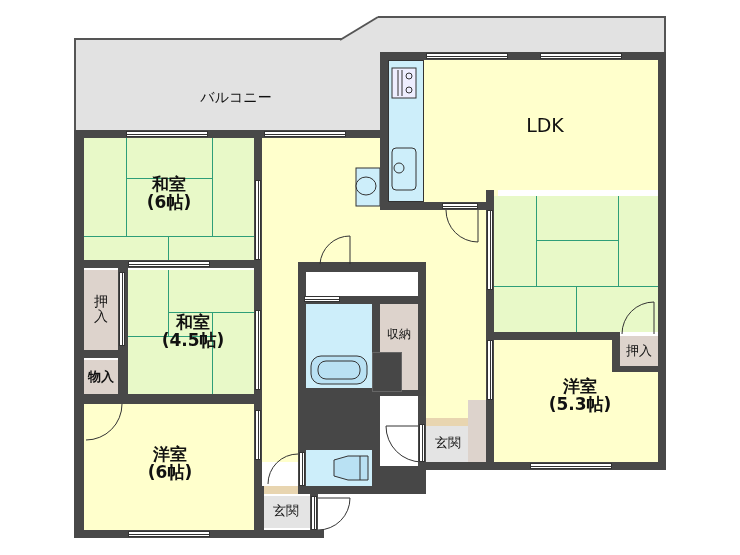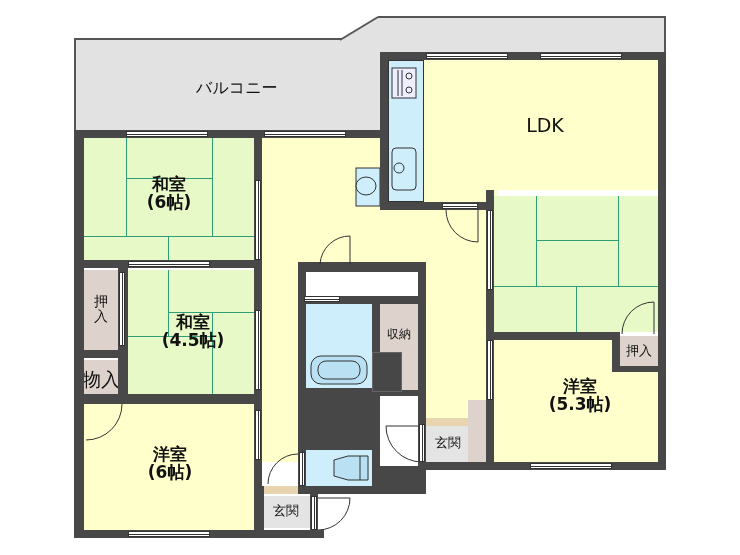--- a/index.html
+++ b/index.html
@@ -25,21 +25,21 @@
 </head>
 <body>
 
 <div class="abs balc" style="left:74px;top:38px;width:310px;height:94px;border:2px solid #555;border-bottom:none;"></div>
 <div class="abs balc" style="left:380px;top:16px;width:286px;height:44px;border-top:2px solid #555;border-right:2px solid #555;"></div>
 <svg style="left:340px;top:14px;" width="50" height="30">
   <polygon points="0,26 38,4 50,4 50,30 0,30" fill="#e2e2e2"></polygon>
   <line x1="0" y1="26" x2="38" y2="3" stroke="#555" stroke-width="2"></line>
   <line x1="38" y1="3" x2="50" y2="3" stroke="#555" stroke-width="2"></line>
 </svg>
-<div class="label" style="left:196px;top:80px;width:80px;font-size:16px;font-weight:normal;">バルコニー</div>
+<div class="label" style="left:196px;top:90px;width:80px;font-size:14px;font-weight:normal;">バルコニー</div>
 
 <div class="abs floor" style="left:258px;top:132px;width:240px;height:330px;"></div>
 
 <div class="abs floor" style="left:388px;top:60px;width:272px;height:130px;"></div>
 <div class="abs water" style="left:388px;top:60px;width:36px;height:142px;border:1px solid #333;"></div>
 <svg style="left:392px;top:68px;" width="24" height="30">
   <rect x="0" y="0" width="24" height="30" fill="#eef" stroke="#333"></rect>
   <line x1="6" y1="2" x2="6" y2="28" stroke="#333"></line>
     <line x1="10" y1="2" x2="10" y2="28" stroke="#333"></line>
   <circle cx="17" cy="8" r="3" fill="none" stroke="#333"></circle>
@@ -66,21 +66,21 @@
 <div class="tline" style="left:212px;top:312px;width:1px;height:82px;"></div>
 <div class="tline" style="left:168px;top:312px;width:86px;height:1px;"></div>
 <div class="label" style="left:140px;top:314px;width:106px;font-size:17px;">和室
 (4.5帖)</div>
 
 <div class="abs closet" style="left:84px;top:270px;width:34px;height:80px;"></div>
 <div class="label" style="left:86px;top:294px;width:30px;font-size:14px;font-weight:normal;">押
 入</div>
 
 <div class="abs closet" style="left:84px;top:360px;width:34px;height:36px;"></div>
-<div class="label" style="left:82px;top:370px;width:38px;font-size:19px;font-weight:normal;">物入</div>
+<div class="label" style="left:82px;top:370px;width:38px;font-size:13px;font-weight:bold;">物入</div>
 
 <div class="abs floor" style="left:84px;top:404px;width:172px;height:126px;"></div>
 <div class="label" style="left:130px;top:446px;width:80px;font-size:17px;">洋室
 (6帖)</div>
 <svg style="left:84px;top:402px;" width="40" height="40">
   <path d="M2,38 A36,36 0 0 0 38,2" fill="none" stroke="#333"></path>
 </svg>
 
 <div class="abs genkan" style="left:264px;top:496px;width:46px;height:32px;"></div>
 <div class="abs" style="left:262px;top:486px;width:44px;height:8px;background:#e8d5b0;"></div>

